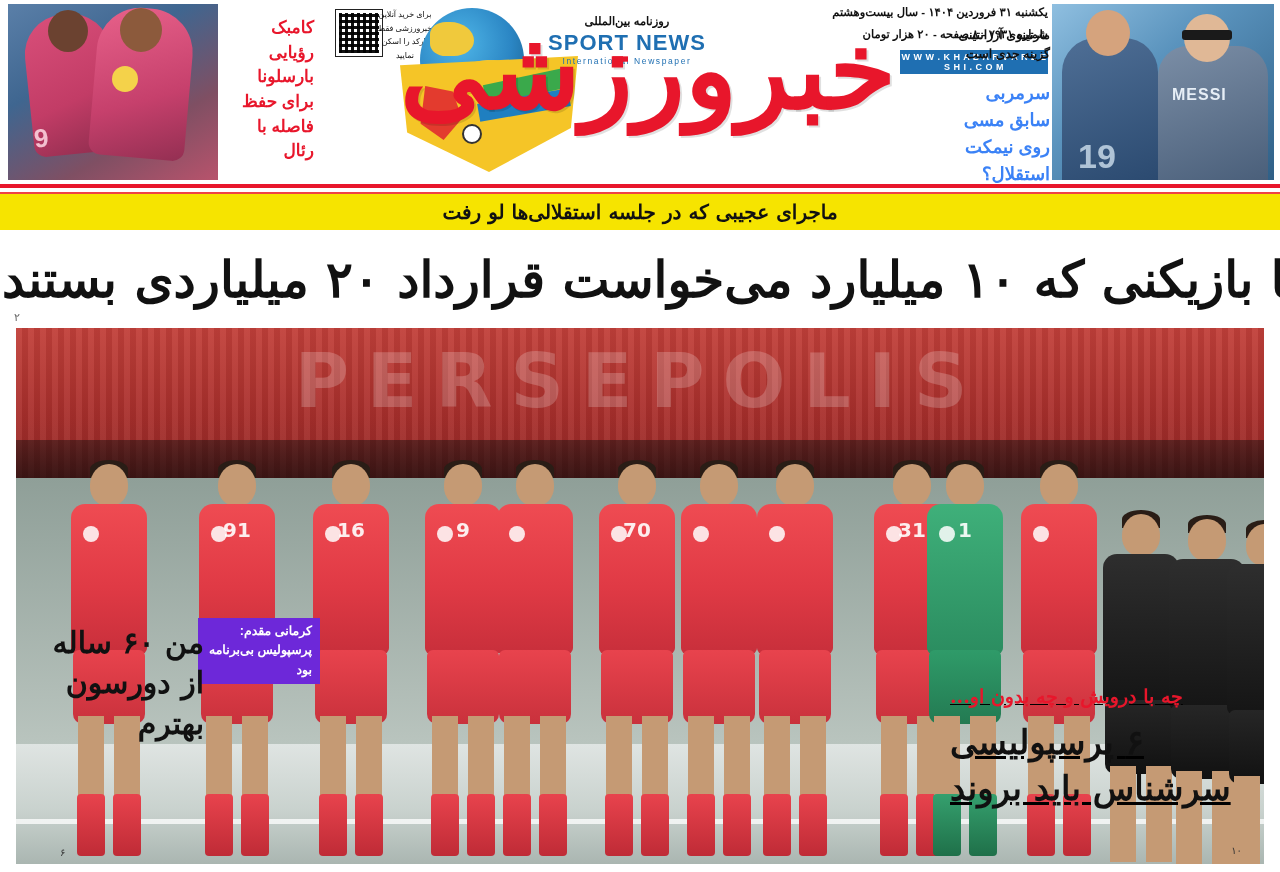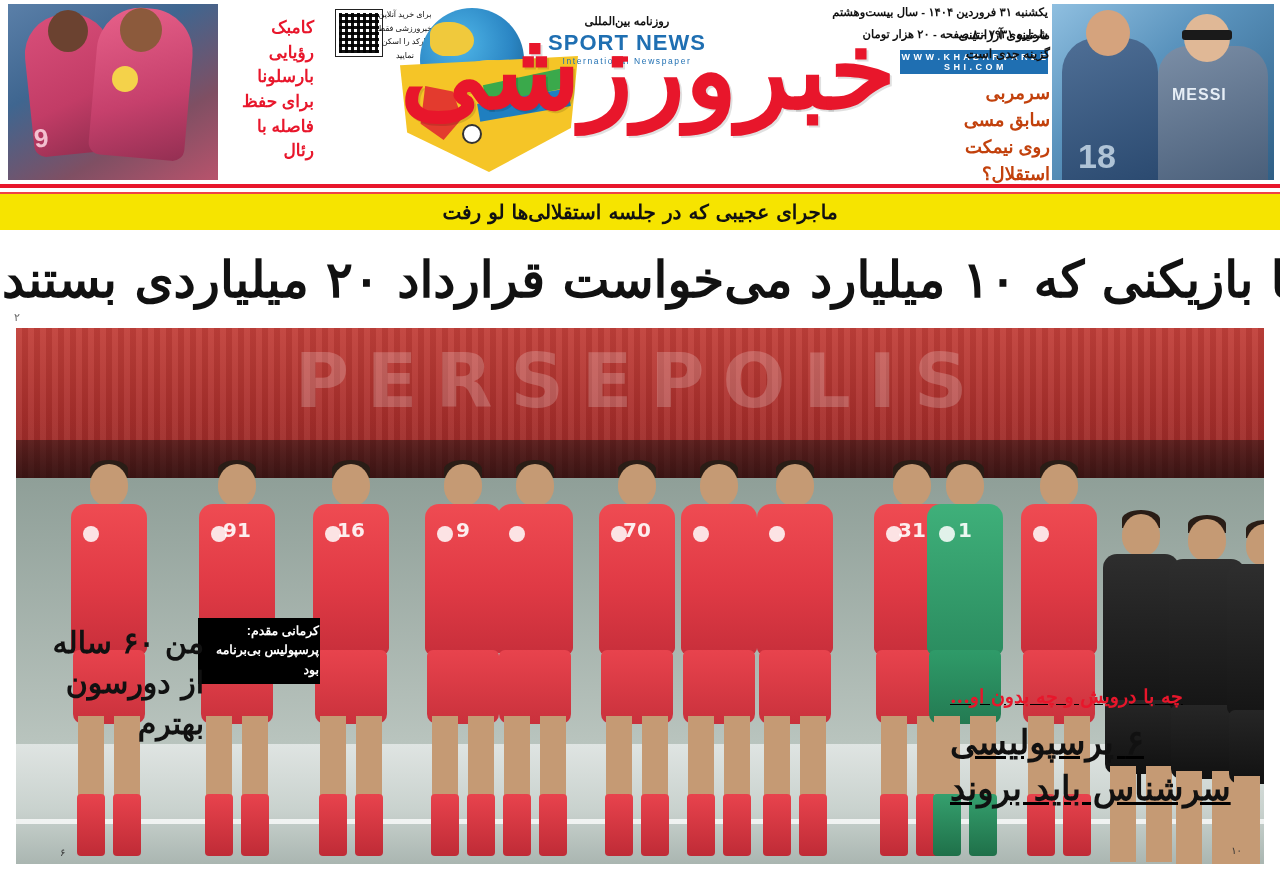--- a/index.html
+++ b/index.html
@@ -239,21 +239,21 @@
     font-size: 16px; color: #e6eef6; font-weight: bold; letter-spacing: 1px;
   }
 
   .right-texts {
     position: absolute; top: 26px; left: 948px; width: 102px;
     direction: rtl; text-align: right;
   }
   .right-kicker { font-size: 12.5px; line-height: 1.5; color: #111; font-weight: bold; }
   .right-title {
     margin-top: 16px;
-    font-size: 18px; line-height: 1.5; color: #c2410c; font-weight: bold;
+    font-size: 18px; line-height: 1.5; color: #3b82f6; font-weight: bold;
   }
 
   
   .strip {
     position: absolute; top: 192px; left: 0; width: 1280px; height: 40px;
     background: #f6e400;
     display: flex; align-items: center; justify-content: center;
     border-top: 2px solid #ef4444; border-bottom: 2px solid #fff;
   }
   .strip-txt {
@@ -381,23 +381,23 @@
   .cap-left .big {
     margin-top: 16px;
     font-family: "DejaVu Serif", serif;
     font-size: 30px; line-height: 1.35; font-weight: bold; color: #111;
   }
   .cap-leftnum {
     position: absolute; left: 44px; bottom: 6px; font-size: 10px; color: #333;
   }
   .cap-mid {
     position: absolute; left: 182px; bottom: 180px;
-    background: #000000; color: #fff; direction: rtl; text-align: right;
+    background: #6d28d9; color: #fff; direction: rtl; text-align: right;
     font-size: 12.5px; font-weight: bold; line-height: 1.55;
-    padding: 4px 1px; width: 122px;
+    padding: 4px 8px; width: 122px;
   }
   .cap-right {
     position: absolute; right: 14px; bottom: 52px;
     width: 300px; direction: rtl; text-align: left; text-decoration: underline;
   }
   .cap-right .kick {
     color: #e8162b; font-size: 19px; line-height: 1.5; font-weight: bold;
     font-family: "DejaVu Serif", serif;
   }
   .cap-right .big {
@@ -466,21 +466,21 @@
       <div class="site">W W W . K H A B A R V A R Z E S H I . C O M</div>
     </div>
 
     <div class="photo-right">
       <div class="pr-figA"></div>
       <div class="pr-headA"></div>
       <div class="pr-figB"></div>
       <div class="pr-headB"></div>
       <div class="pr-glass"></div>
       <div class="pr-name">MESSI</div>
-      <div class="pr-num">18</div>
+      <div class="pr-num">19</div>
     </div>
 
     <div class="right-texts">
       <div class="right-kicker">مارتینوی آرژانتینی گزینه جدی است</div>
       <div class="right-title">سرمربی سابق مسی روی نیمکت استقلال؟</div>
     </div>
   </div>
 
   <div class="strip">
     <div class="strip-txt">ماجرای عجیبی که در جلسه استقلالی‌ها لو رفت</div>

